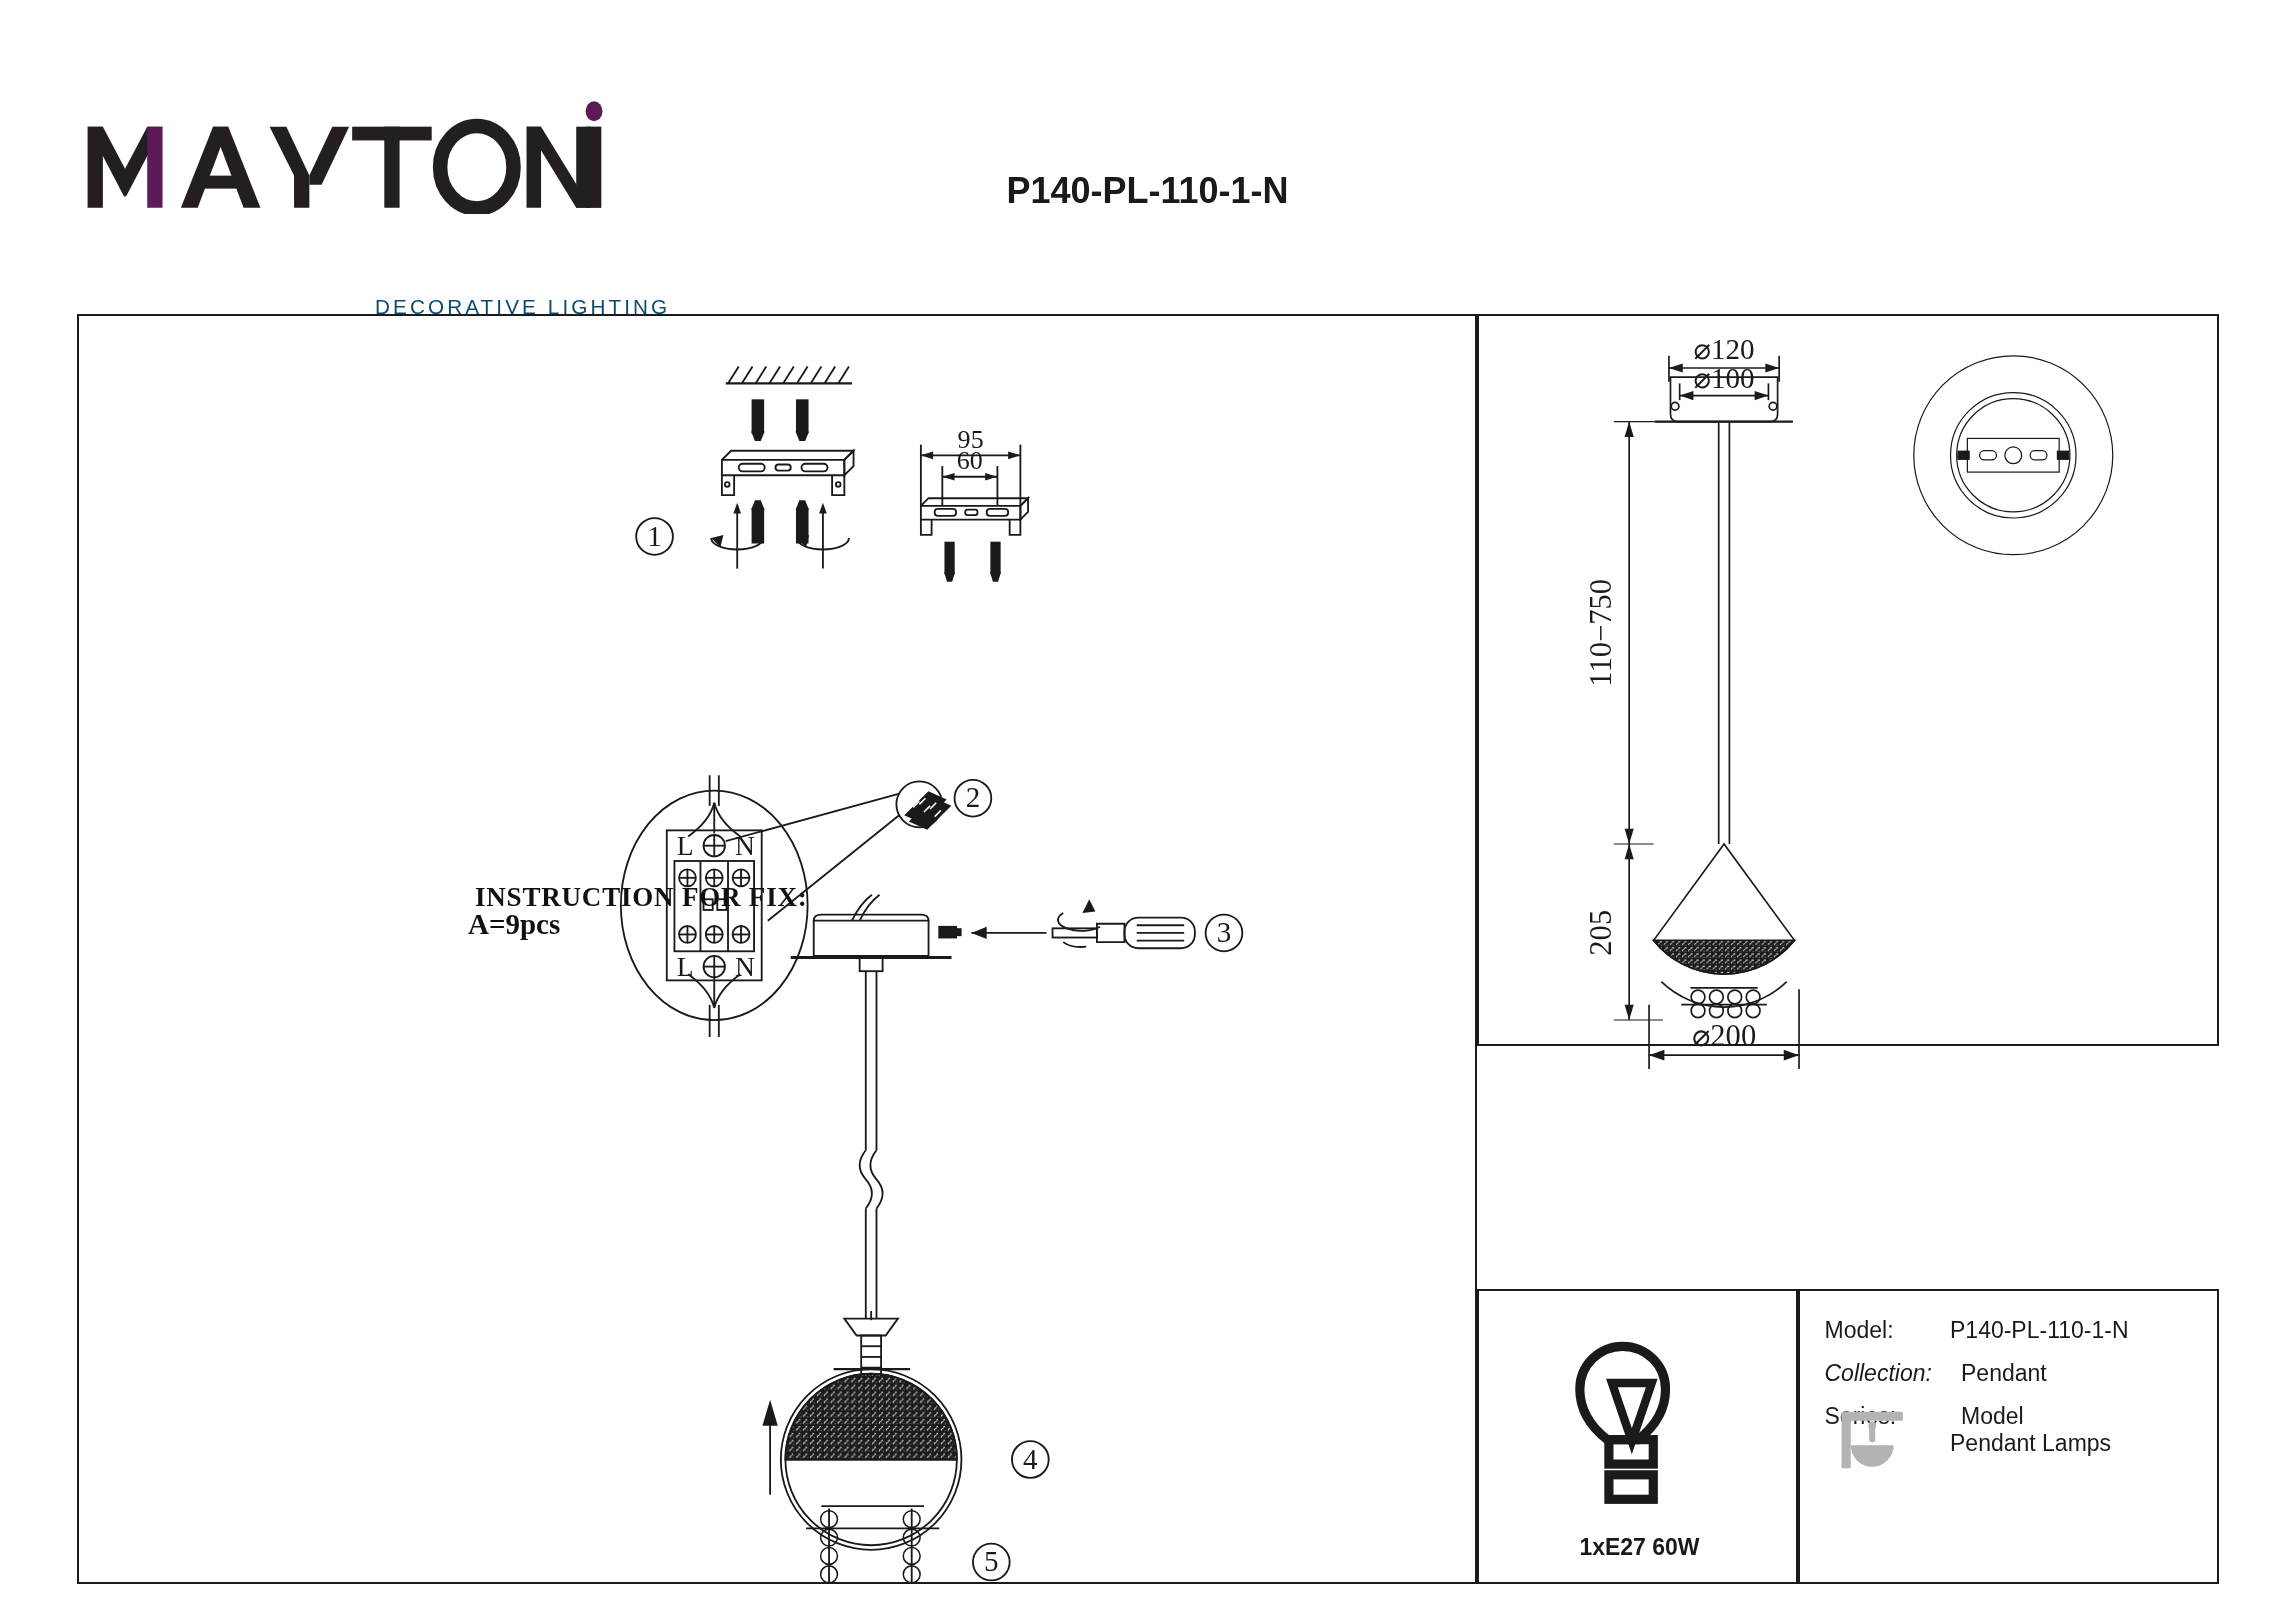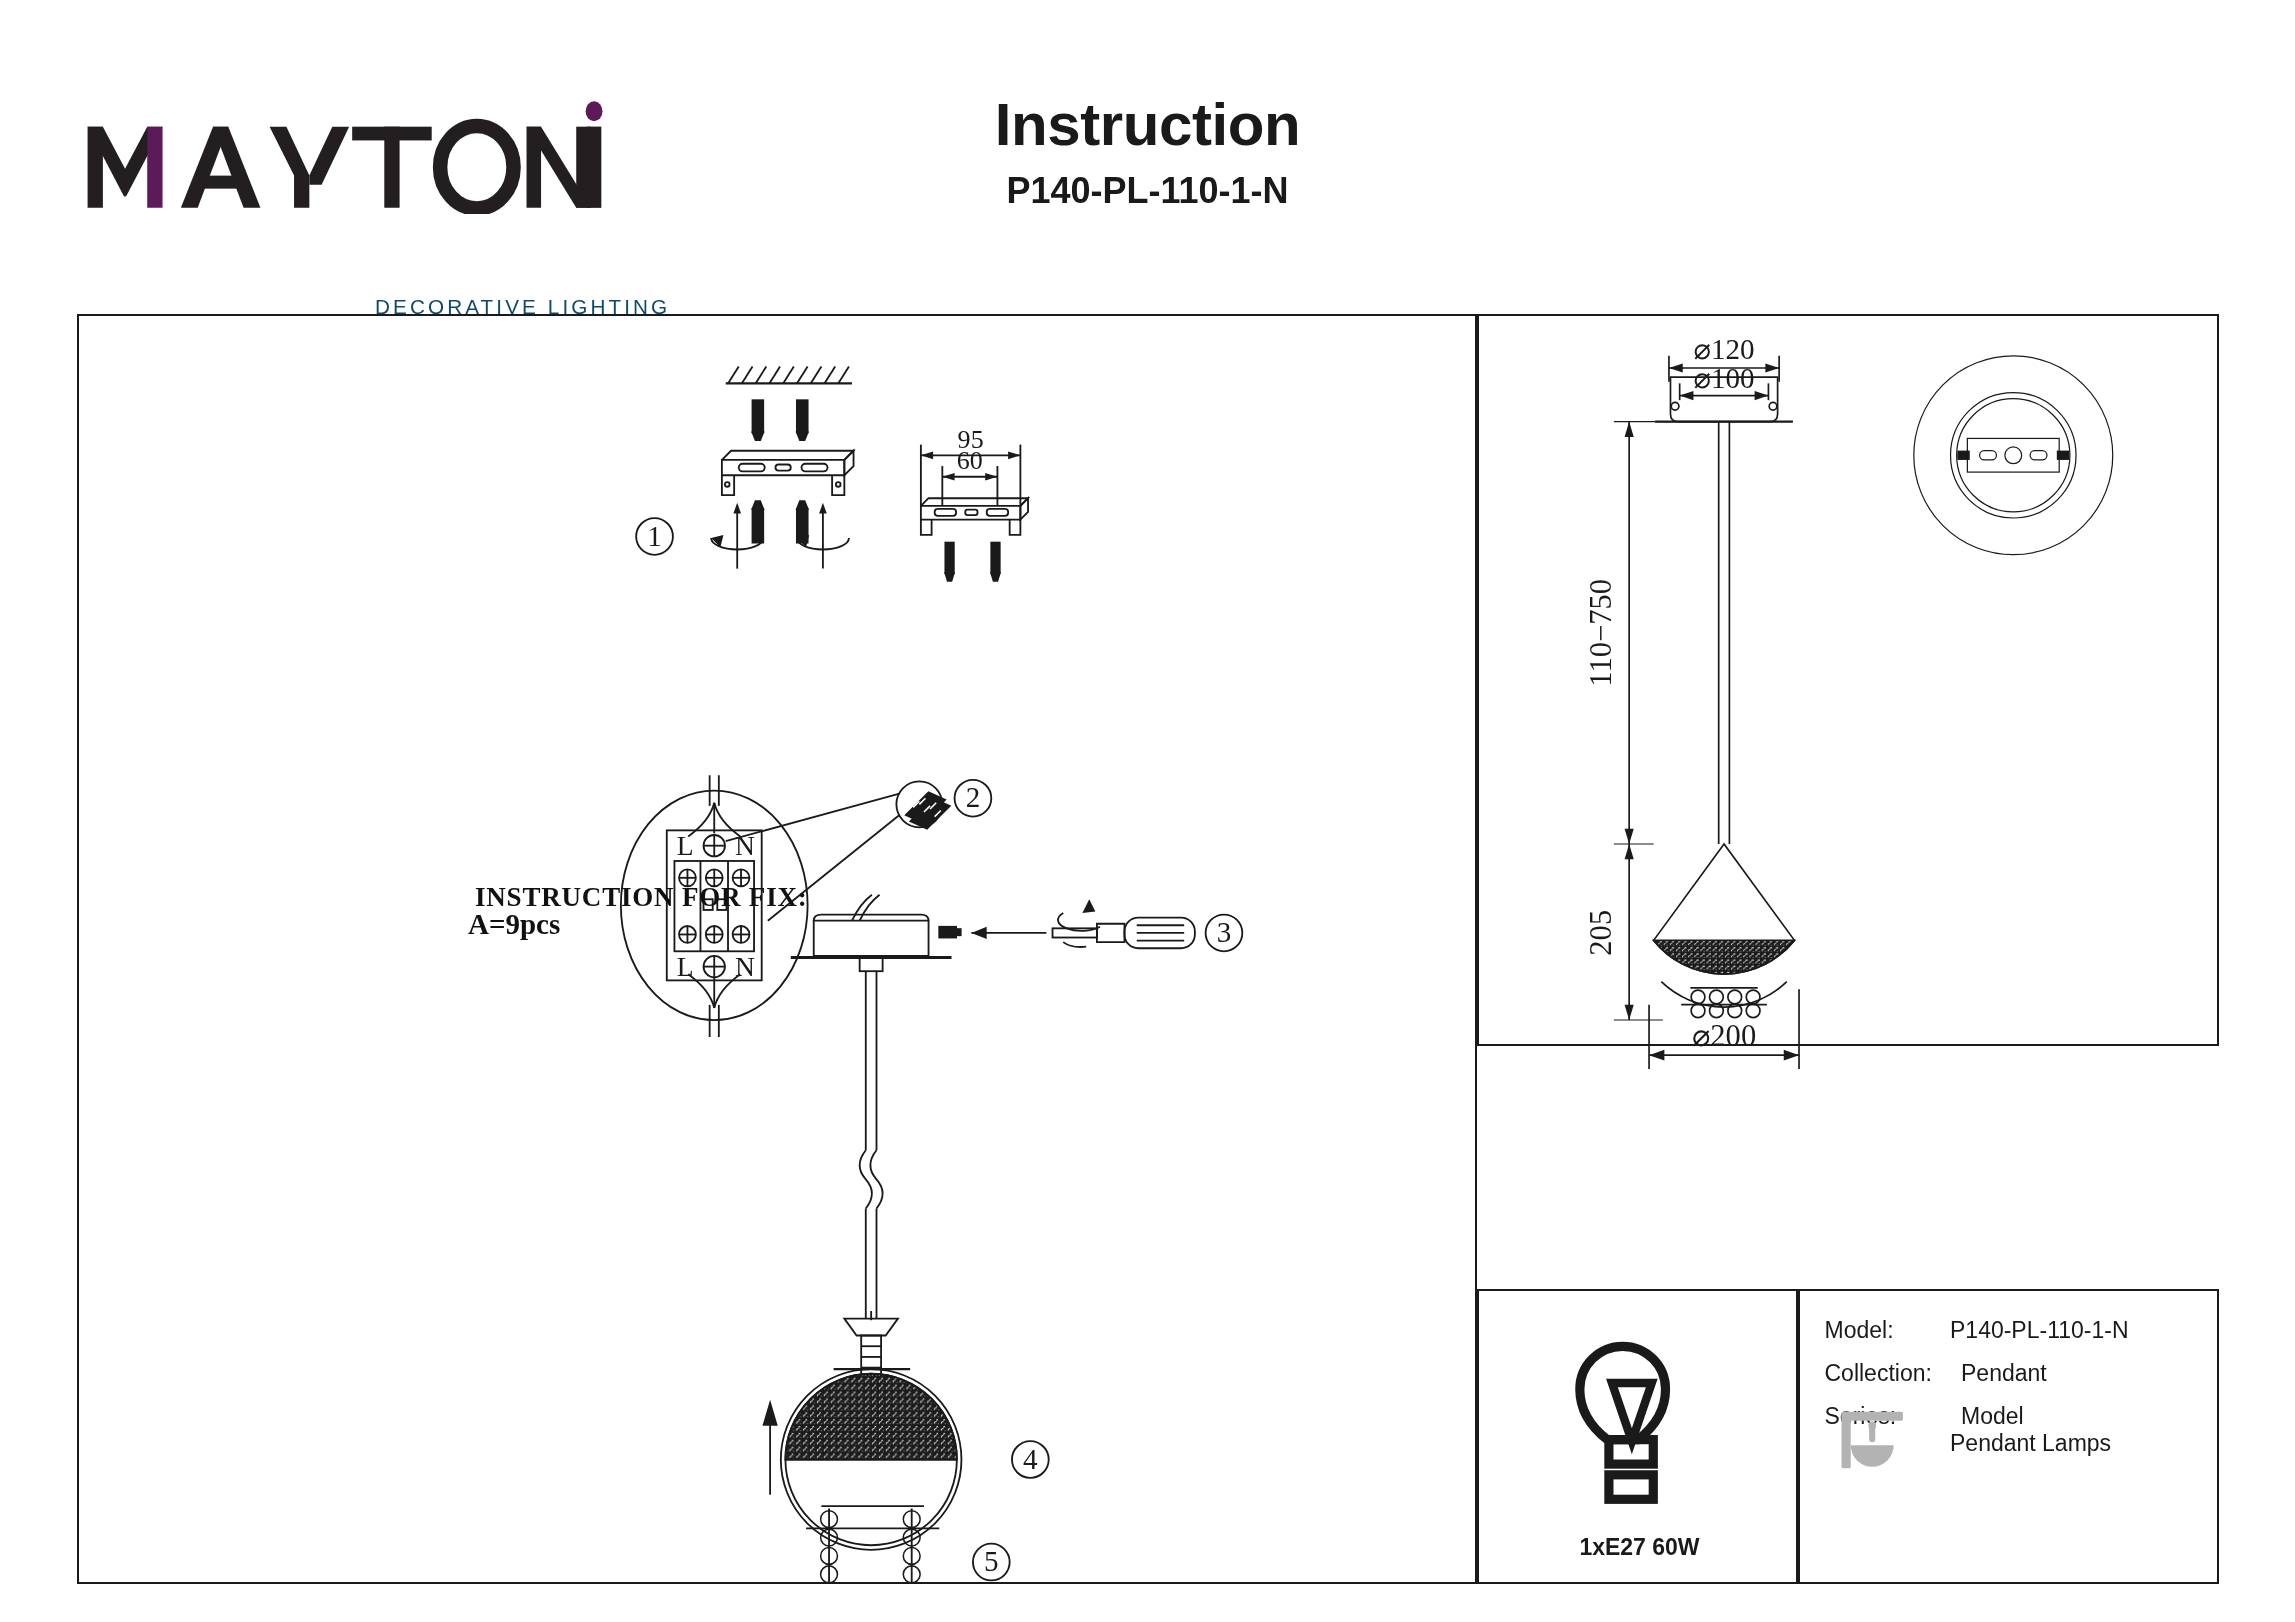--- a/index.html
+++ b/index.html
@@ -70,21 +70,20 @@
 
       <rect x="680" y="36" width="0" height="0" fill="#231f20"></rect>
     </svg>
     <svg style="position:absolute;left:499px;top:0;" width="31" height="115" viewBox="0 0 40 150">
       <rect x="6" y="36" width="19" height="106" fill="#231f20"></rect>
       <ellipse cx="15.5" cy="16" rx="11" ry="13" fill="#5c1a58"></ellipse>
     </svg>
     <div class="logo-tagline">DECORATIVE LIGHTING</div>
   </div>
 
-  <div class="title">Instruction</div>
   <div class="subtitle">P140-PL-110-1-N</div>
 </div>
 
 <div class="frame" id="left-panel">
   <svg width="1396" height="1266" viewBox="0 0 1824 1654">
     <g fill="none" stroke="#1a1a1a" stroke-width="2.4">
 
       <g>
         <line x1="845" y1="88" x2="1010" y2="88" stroke-width="3"></line>
         <line x1="848" y1="88" x2="862" y2="66"></line>
@@ -525,21 +524,21 @@
     </g>
     <path d="M64 86 h52 l-26 76 z" fill="none" stroke="#1a1a1a" stroke-width="11"></path>
   </svg>
   <div class="bulb-caption">1xE27 60W</div>
 </div>
 
 <div class="frame" id="info-panel">
   <div class="info-label" style="left:24.5px;top:26px;">Model:</div>
   <div class="info-row" style="left:150px;top:26px;">P140-PL-110-1-N</div>
 
-  <div class="info-label" style="left:24.5px;top:69px;">Collection:</div>
+  <div class="info-label" style="left:24.5px;top:69px;font-style:italic;">Collection:</div>
   <div class="info-row" style="left:161px;top:69px;">Pendant</div>
 
   <div class="info-label" style="left:24.5px;top:112px;">Series:</div>
   <div class="info-row" style="left:161px;top:112px;">Model</div>
 
   <svg style="position:absolute;left:40px;top:119px;" width="69" height="60" viewBox="0 0 90 78">
     <rect x="2" y="2" width="12" height="74" rx="2" fill="#b3b3b3"></rect>
     <rect x="2" y="2" width="80" height="12" rx="2" fill="#b3b3b3"></rect>
     <rect x="38" y="18" width="8" height="24" rx="4" fill="#b3b3b3"></rect>
     <circle cx="42" cy="20" r="5" fill="#b3b3b3"></circle>

